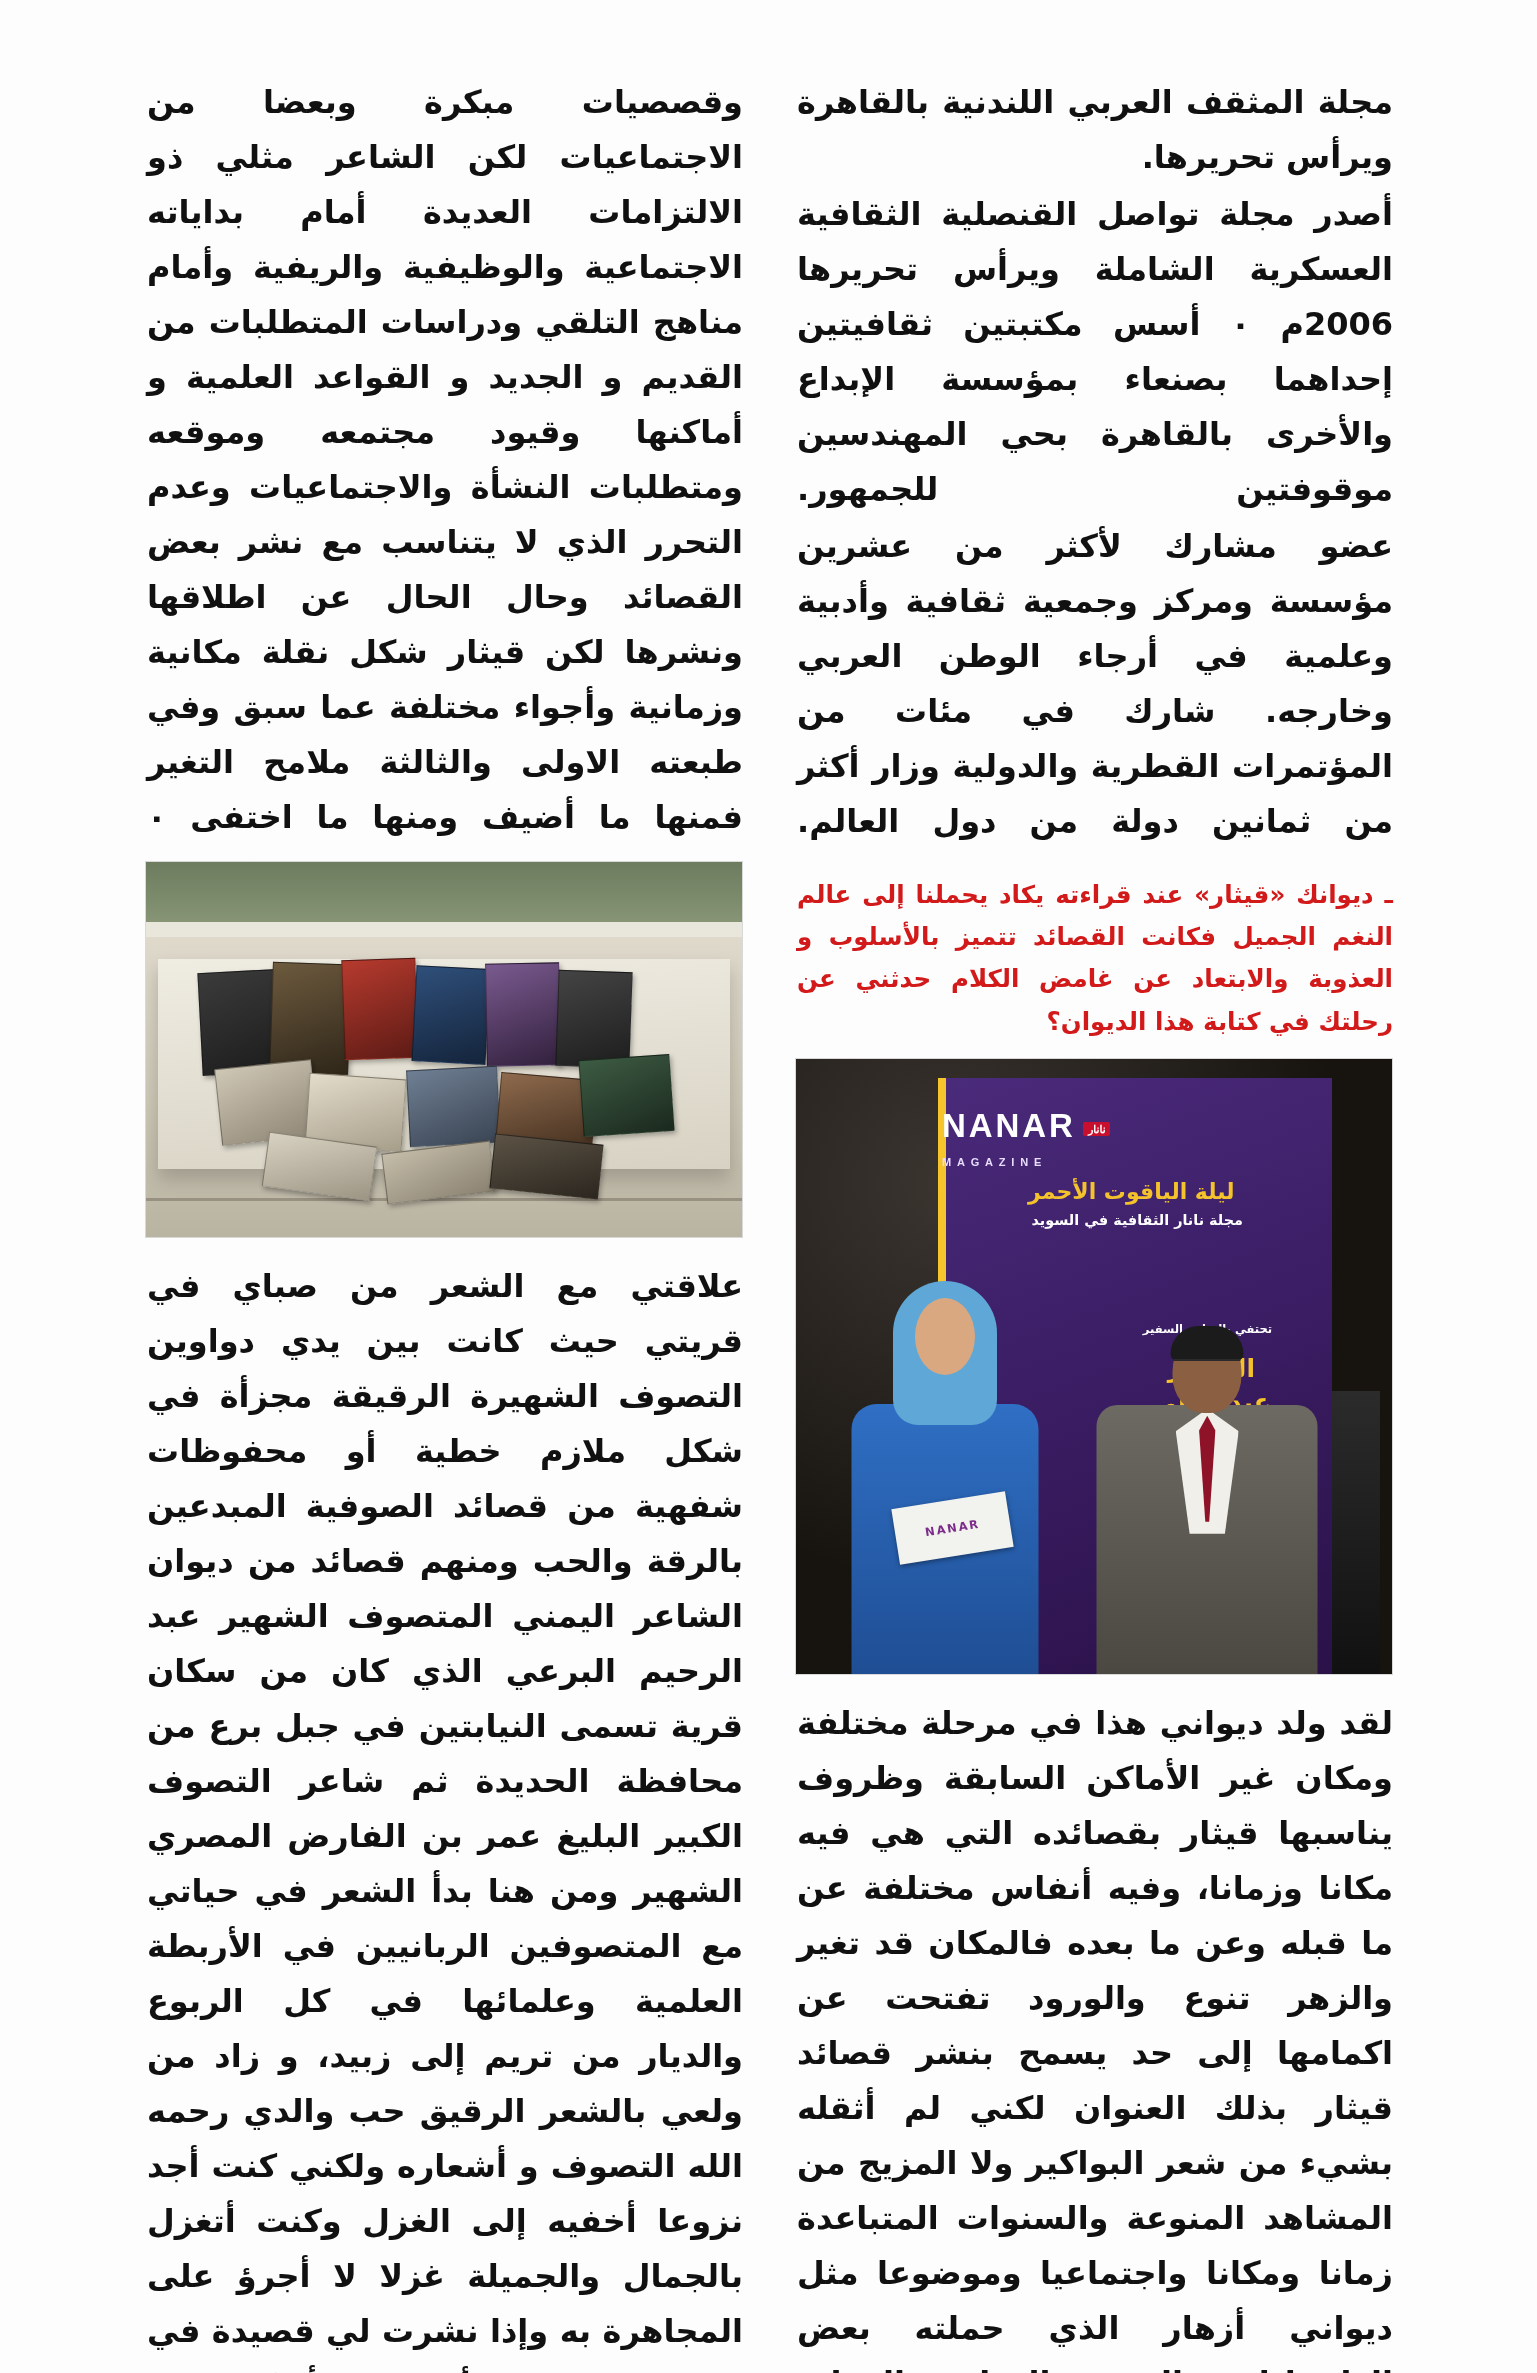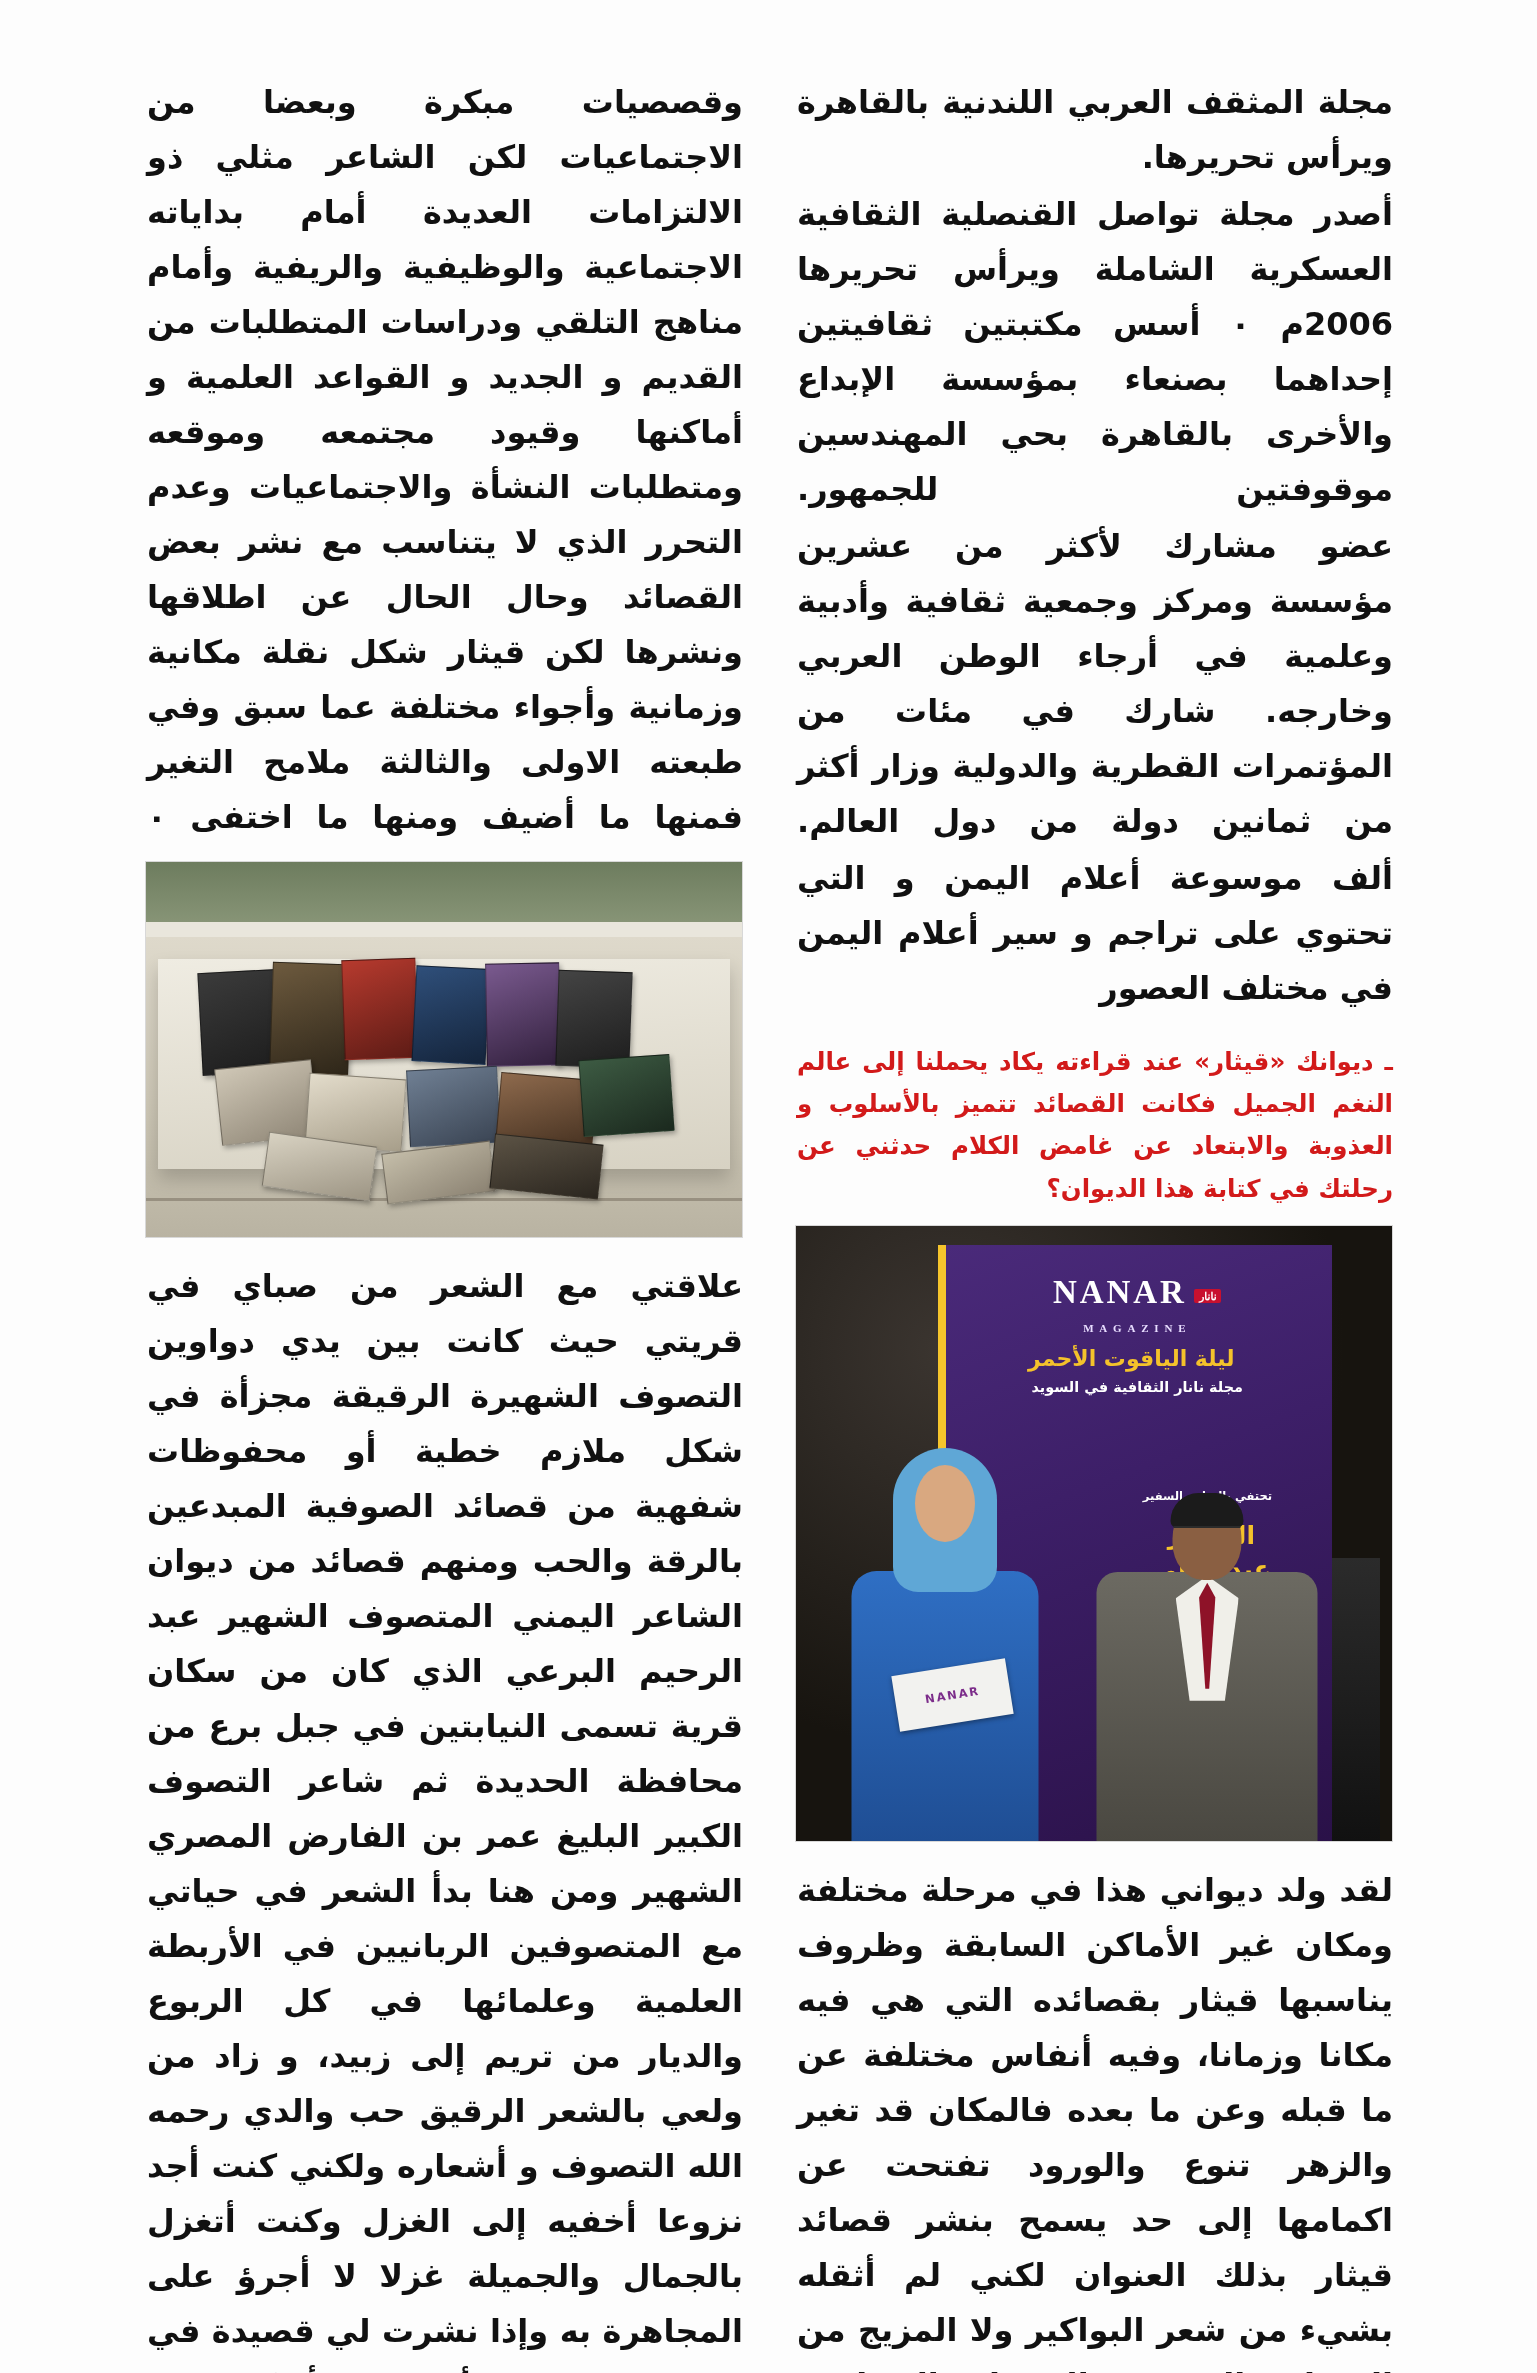--- a/index.html
+++ b/index.html
@@ -123,24 +123,24 @@
     background: linear-gradient(160deg,#4a2a7a 0%, #3d1f68 40%, #2a1148 100%);
     border-left: 3.8px solid #f4c22b;
   }
   .pe-banner:before{
     content:"";
     position:absolute; left:-3.8px; top:0; bottom:0; width:7.7px;
     background:#f6c52c;
   }
   .pe-logo {
     position:absolute; top:5%; left:0; right:0;
-    text-align:center;
+    text-align:left;
     color:#ffffff;
     font-size:33px; font-weight:700; letter-spacing:2.9px;
-    font-family:Liberation Serif, serif;
+    font-family:Liberation Sans, sans-serif;
   }
   .pe-logo small{
     display:block; font-size:11px; letter-spacing:5.8px; color:#e8ddff; margin-top:11px;
   }
   .pe-logo .mark{
     display:inline-block; background:#c8102e; color:#fff;
     font-size:10.6px; padding:1px 4.8px; border-radius:1.9px;
     vertical-align:middle; margin-left:7.7px;
   }
   .pe-line1 {
@@ -273,21 +273,20 @@
 
 <div class="page">
 
   <div class="columns">
 
     <div class="col">
 
       <p class="body tight">مجلة المثقف العربي اللندنية بالقاهرة ويرأس تحريرها.</p>
       <p class="body">أصدر مجلة تواصل القنصلية الثقافية العسكرية الشاملة ويرأس تحريرها 2006م ٠ أسس مكتبتين ثقافيتين إحداهما بصنعاء بمؤسسة الإبداع والأخرى بالقاهرة بحي المهندسين موقوفتين للجمهور.</p>
       <p class="body">عضو مشارك لأكثر من عشرين مؤسسة ومركز وجمعية ثقافية وأدبية وعلمية في أرجاء الوطن العربي وخارجه. شارك في مئات من المؤتمرات القطرية والدولية وزار أكثر من ثمانين دولة من دول العالم.</p>
-      <p class="body tight">ألف موسوعة أعلام اليمن و التي تحتوي على تراجم و سير أعلام اليمن في مختلف العصور</p>
 
       <p class="question">ـ ديوانك «قيثار» عند قراءته يكاد يحملنا إلى عالم النغم الجميل فكانت القصائد تتميز بالأسلوب و العذوبة والابتعاد عن غامض الكلام حدثني عن رحلتك في كتابة هذا الديوان؟</p>
 
       <div class="figure">
         <div class="photo-event">
           <div class="pe-bg"></div>
           <div class="pe-stand"></div>
           <div class="pe-banner">
             <div class="pe-logo">
               <span class="mark">نانار</span><span>NANAR</span>

